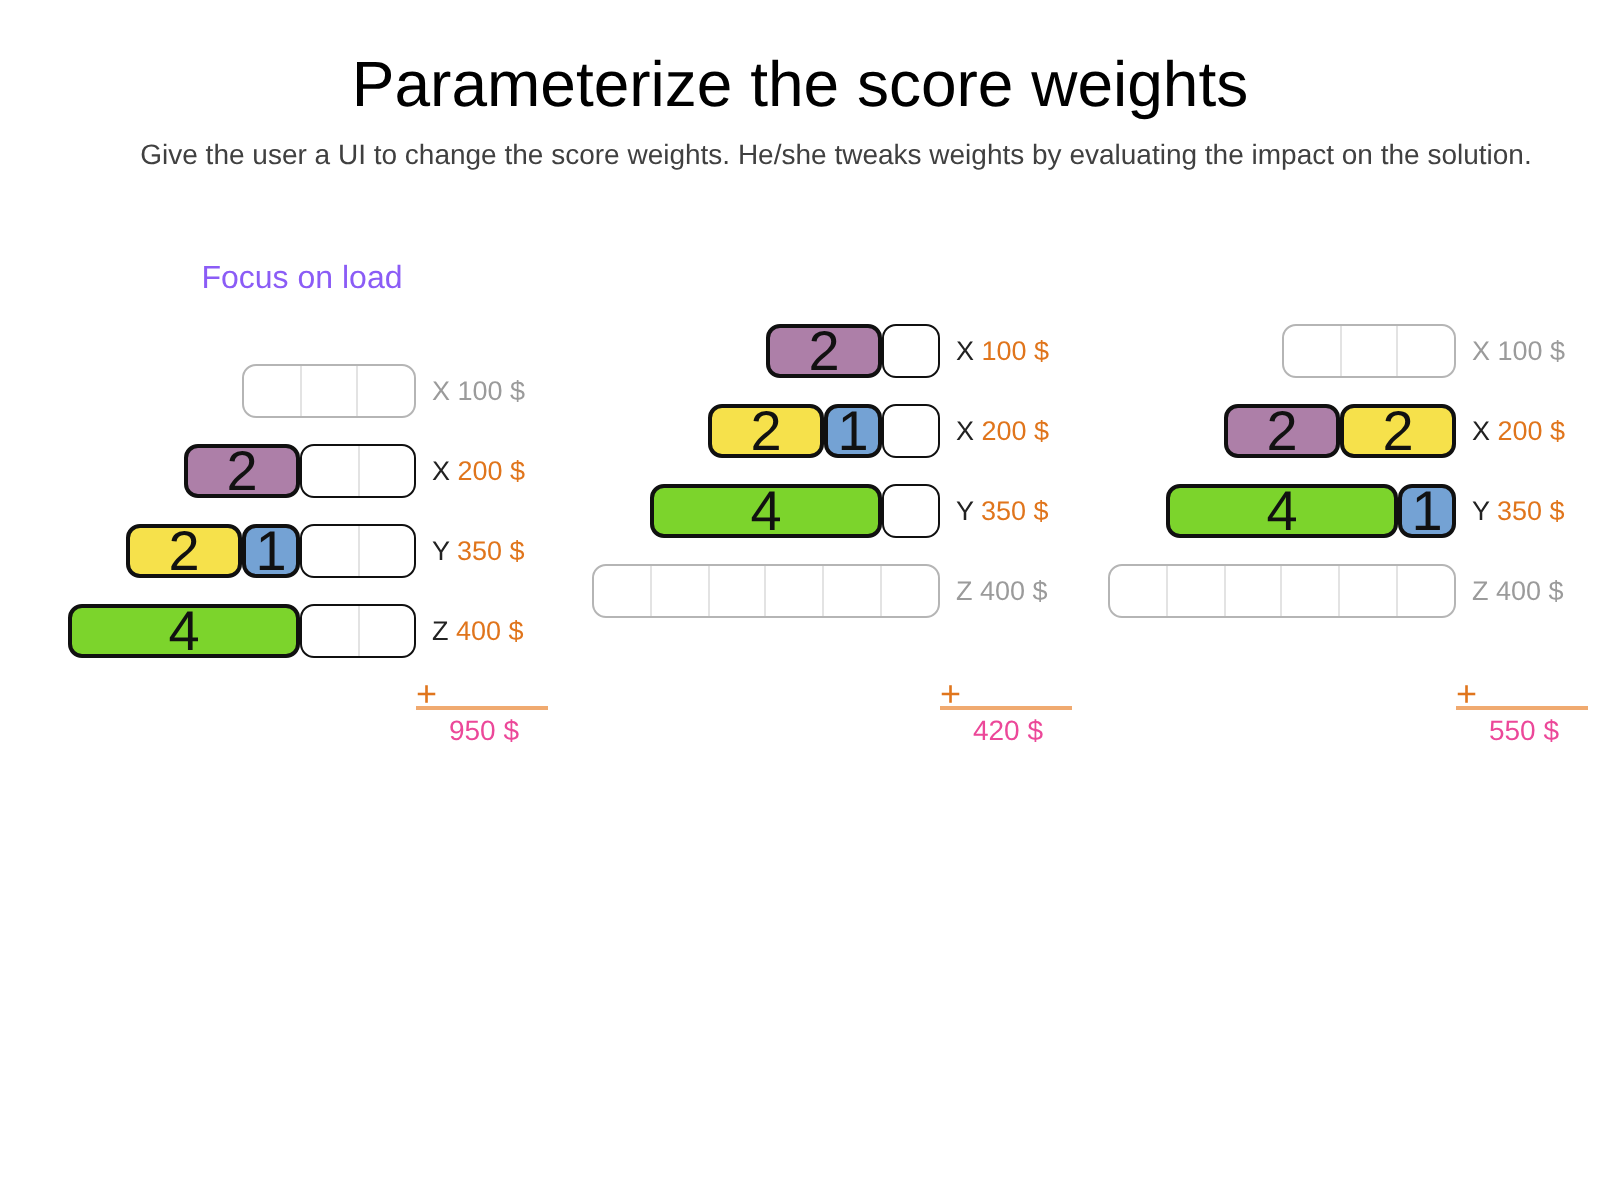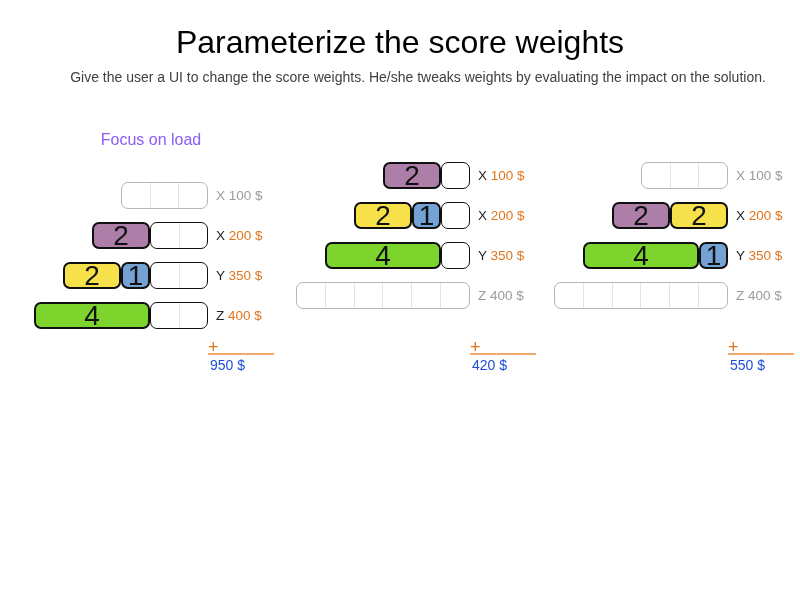--- a/index.html
+++ b/index.html
@@ -21,22 +21,22 @@
   .remainder.active{border:1.5px solid #101010;}
   .remainder.empty{border:1px solid #b5b5b5;}
   .cell{flex:1;}
   .cell + .cell{border-left:1px solid #e3e3e3;}
   .row-label{margin-left:8px;font-size:13.5px;white-space:nowrap;}
   .row-label .letter{color:#222;}
   .row-label .price{color:#e0751c;}
   .row.inactive .letter,.row.inactive .price{color:#9b9b9b;}
   .sum-plus{position:absolute;top:208px;left:174px;font-size:18px;line-height:1;color:#e0751c;}
   .sum-line{position:absolute;top:223px;left:174px;width:66px;height:2px;background:#f0aa70;}
-  .sum-total{position:absolute;top:227px;left:176px;width:64px;text-align:left;
-    font-size:14px;color:#1d4ed8;}
+  .sum-total{position:absolute;top:227px;left:176px;width:64px;text-align:center;
+    font-size:14px;color:#ec4899;}
 </style>
 </head>
 <body>
 
 <div class="stage">
   <h1 class="page-title">Parameterize the score weights</h1>
   <p class="subtitle">Give the user a UI to change the score weights. He/she tweaks weights by evaluating the impact on the solution.</p>
   <div id="panels">
       <section class="panel" style="left: 34px;">
         <div class="panel-title">Focus on load</div>

